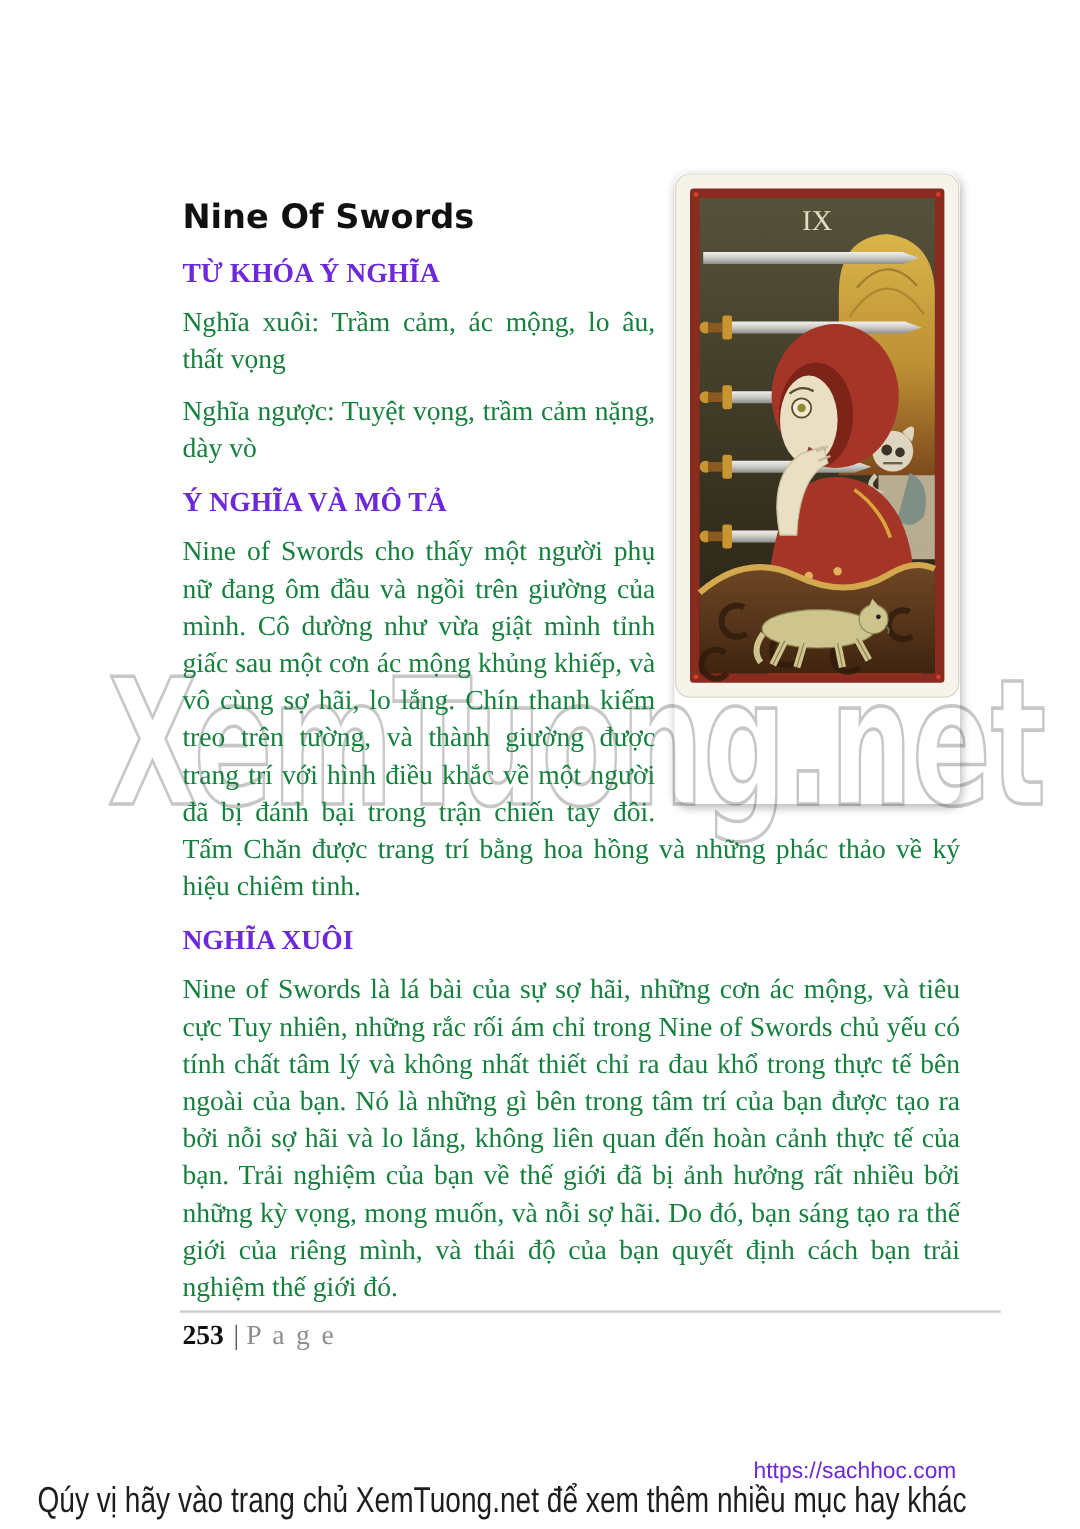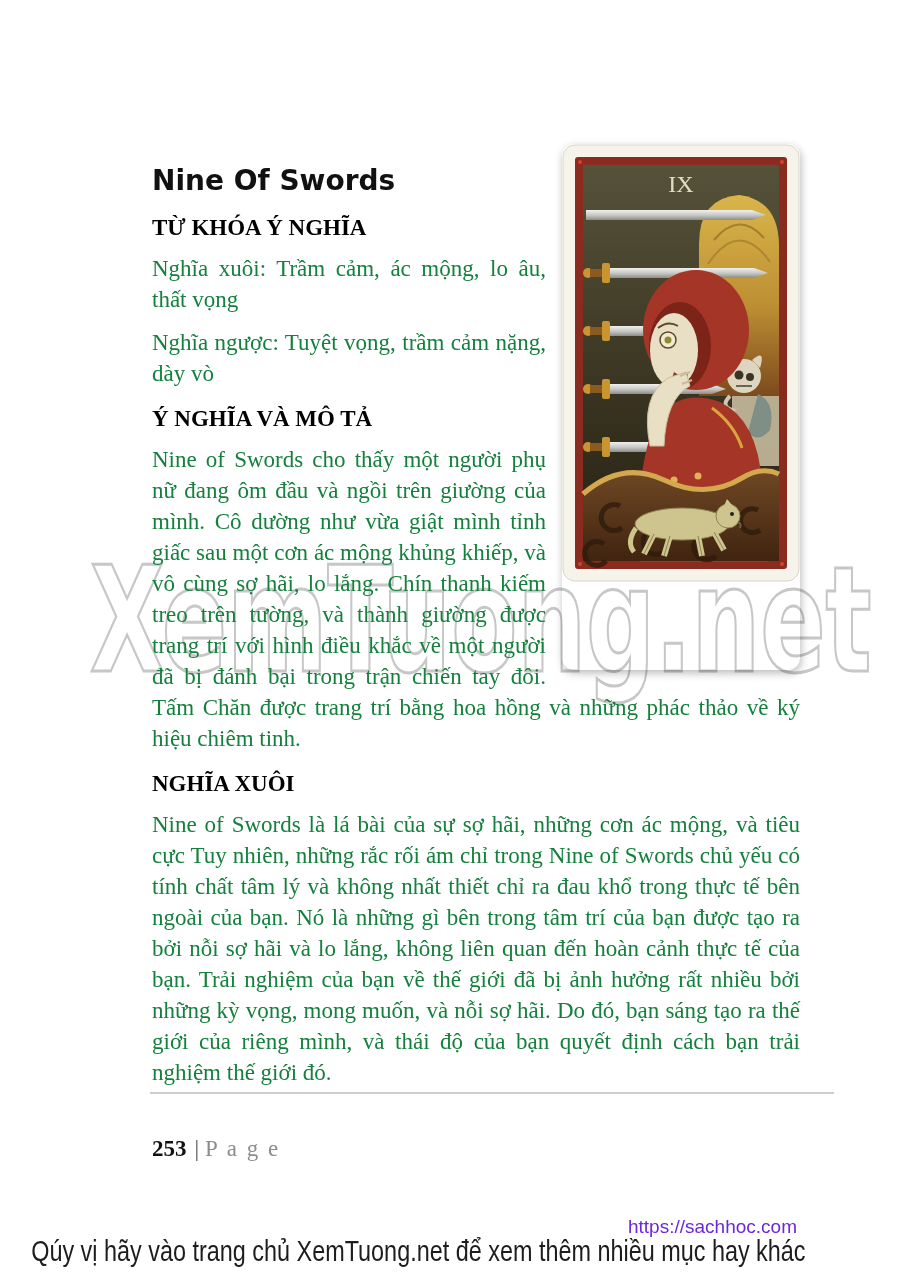--- a/index.html
+++ b/index.html
@@ -13,25 +13,25 @@
              transform:scaleX(0.66);transform-origin:left top;pointer-events:none;}
 
   .content{position:absolute;left:152px;top:140px;width:648px;z-index:2;}
 
   .card-float{float:right;width:238px;height:526px;margin:4px 0 12px 16px;
               border-radius:12px;box-shadow:1px 3px 8px rgba(0,0,0,0.28);}
   .card-float svg{display:block;border-radius:12px;}
 
   h1.title{font-family:"DejaVu Sans",sans-serif;font-weight:bold;font-size:28px;
            line-height:1.2;margin:24px 0 16px;color:#111;}
-  h2.heading{font-size:23px;font-weight:bold;line-height:27px;margin:16px 0 12px;color:#000000;}
+  h2.heading{font-size:23px;font-weight:bold;line-height:27px;margin:16px 0 12px;color:#6d28d9;}
   p.body{font-size:23px;line-height:31px;margin:0 0 12px;text-align:justify;color:#15803d;}
 
   .rule{position:absolute;left:150px;top:1092px;width:684px;height:2px;background:#cdcdcd;z-index:2;}
-  .pagenum{position:absolute;left:152px;top:1100px;z-index:2;font-size:23px;margin-top:36px;}
+  .pagenum{position:absolute;left:152px;top:1100px;z-index:2;font-size:23px;}
   .pagenum .num{font-weight:bold;color:#111;}
   .pagenum .div{color:#555;padding:0 6px 0 8px;}
   .pagenum .lbl{color:#8d8d8d;letter-spacing:2px;}
 
   .source-link{position:absolute;left:628px;top:1216px;z-index:3;
                font-family:"Liberation Sans",sans-serif;font-size:19px;color:#6d28d9;
                text-decoration:none;cursor:pointer;}
   .banner{position:absolute;left:0;top:1234px;width:836px;display:flex;justify-content:center;z-index:2;}
   .banner span{display:inline-block;font-family:"Liberation Sans",sans-serif;font-size:30px;
                color:#1d1d1d;transform:scaleX(0.78);transform-origin:center top;white-space:nowrap;}

